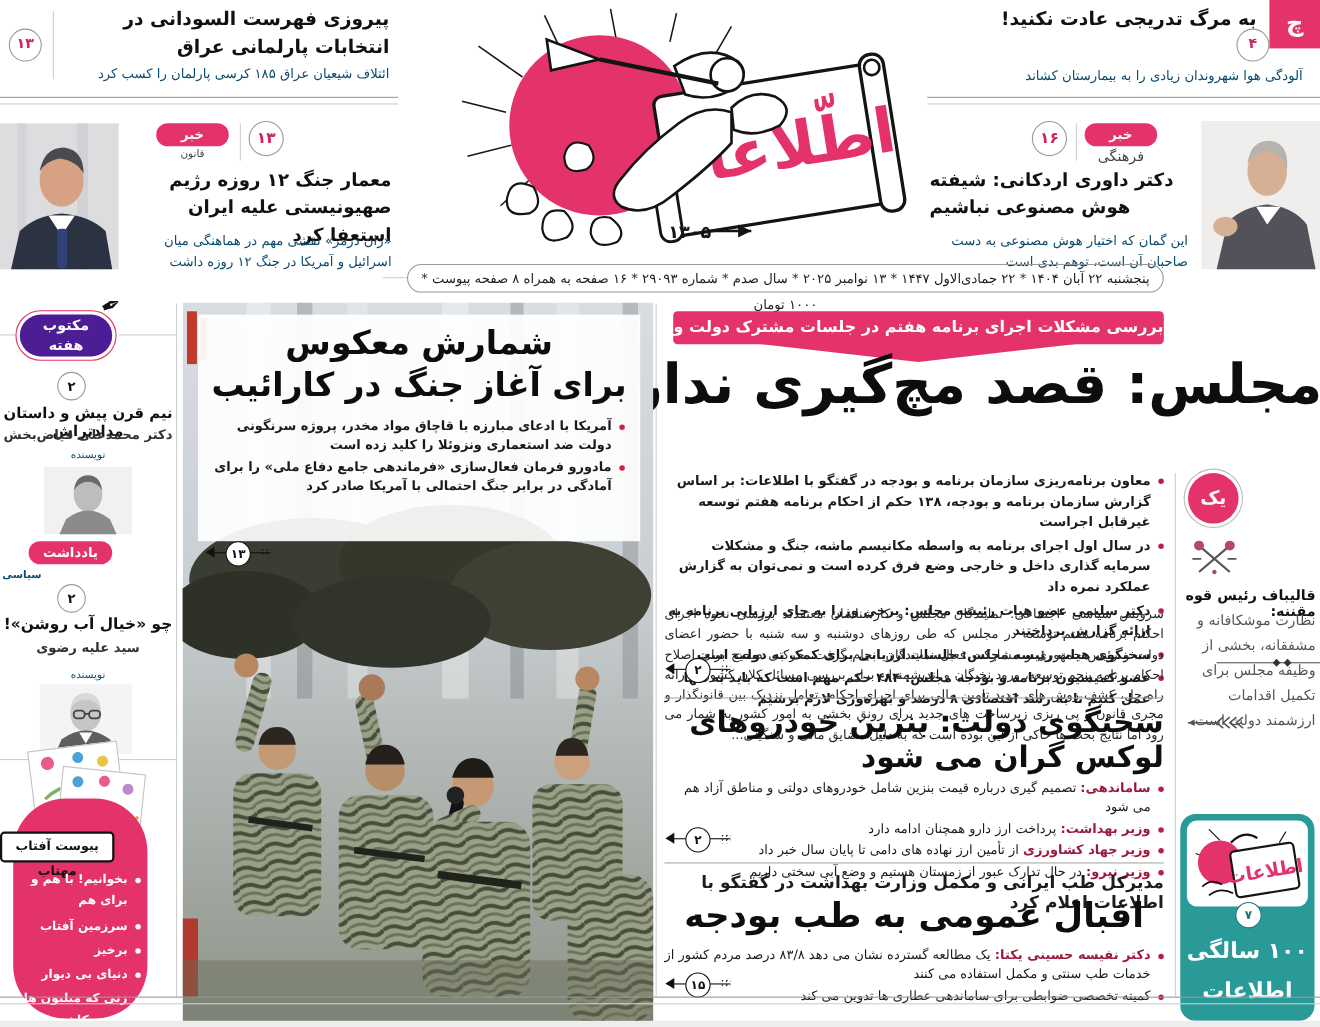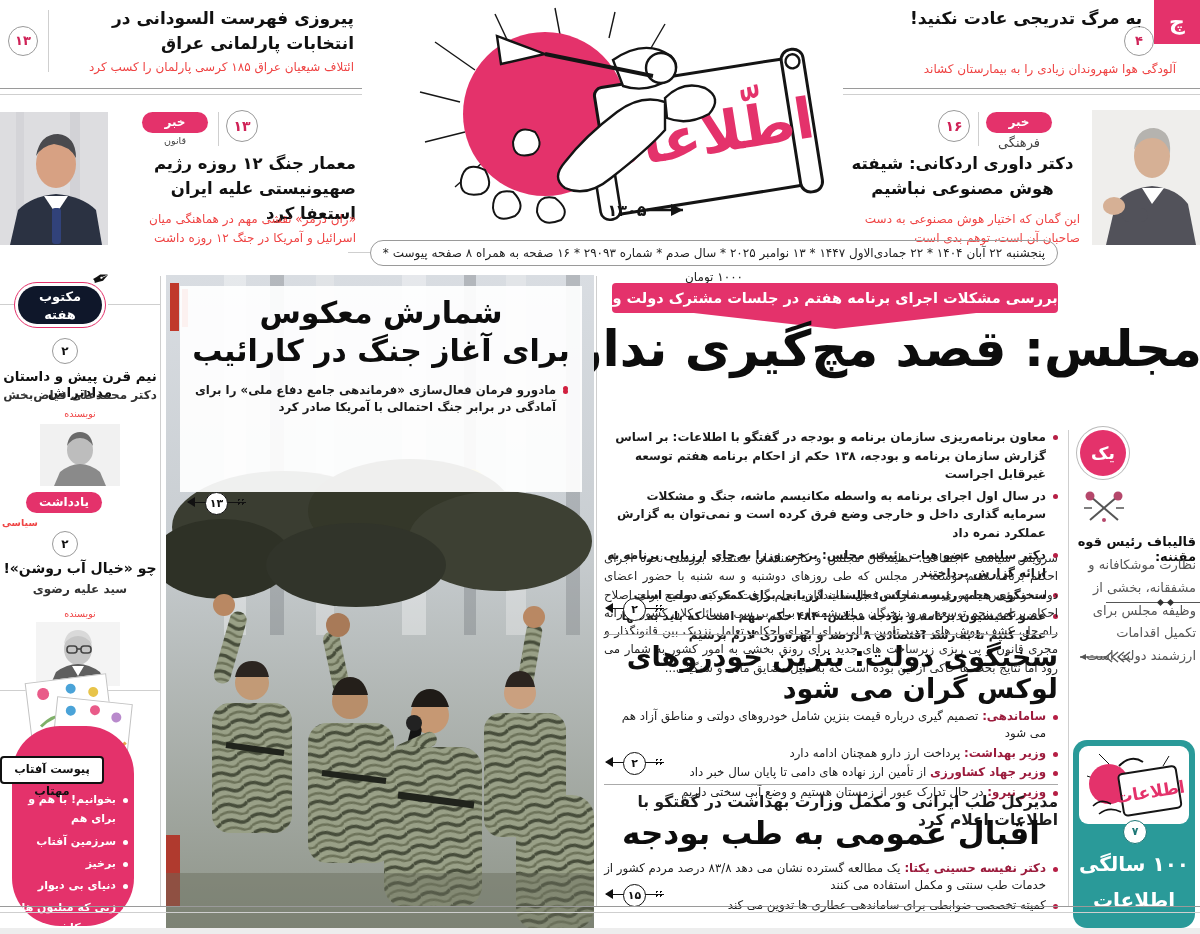--- a/index.html
+++ b/index.html
@@ -1,20 +1,20 @@
 <!DOCTYPE html>
 <html lang="fa" dir="rtl"><head>
 <meta charset="utf-8">
 <style>
   html,body{margin:0;padding:0;background:#fff;}
   .page{position:relative;width:1200px;height:934px;background:#fff;overflow:hidden;
         font-family:"DejaVu Sans", sans-serif;color:#141414;direction:rtl;}
   .abs{position:absolute;}
   .hl{font-weight:700;color:#111;}
-  .gray{color:#ef4444;}
+  .gray{color:#0c4a6e;}
   .pill{background:#e4326b;color:#fff;border-radius:11px;text-align:center;
         font-weight:700;font-size:12px;line-height:20px;height:21px;}
   .circle-num{border:1px solid #9a9a9a;border-radius:50%;background:#fff;text-align:center;
         font-weight:700;color:#cf2257;}
   .vline{border-right:1px solid #cfcfcf;width:0;}
   .hline{border-top:1px solid #9a9a9a;height:0;}
   .hline2{border-top:1px solid #cfcfcf;height:0;}
   
   .jump{width:58px;height:22px;}
   .jump .jl{position:absolute;left:0;right:0;top:10px;border-top:1.6px solid #111;}
@@ -39,21 +39,21 @@
   <div class="abs vline" style="left:48px;top:10px;height:62px;"></div>
   <div class="abs hl" style="left:58px;top:6px;width:296px;font-size:17px;line-height:1.45;text-align:right;">پیروزی فهرست السودانی در انتخابات پارلمانی عراق</div>
   <div class="abs gray" style="left:58px;top:60px;width:296px;font-size:12px;text-align:right;">ائتلاف شیعیان عراق ۱۸۵ کرسی پارلمان را کسب کرد</div>
   <div class="abs hline" style="left:0;top:88px;width:362px;"></div>
   <div class="abs hline2" style="left:0;top:94px;width:362px;"></div>
 
   <div class="abs" style="left:1154px;top:0;width:46px;height:44px;background:#e4326b;color:#fff;
        font-size:22px;font-weight:700;text-align:center;line-height:44px;">چ</div>
   <div class="abs circle-num" style="left:1124px;top:26px;width:28px;height:28px;font-size:13px;line-height:28px;">۴</div>
   <div class="abs hl" style="left:880px;top:6px;width:268px;font-size:17px;line-height:1.45;text-align:left;padding-left:30px;box-sizing:border-box;">به مرگ تدریجی عادت نکنید!</div>
-  <div class="abs gray" style="left:908px;top:62px;width:268px;font-size:12px;text-align:right;">آلودگی هوا شهروندان زیادی را به بیمارستان کشاند</div>
+  <div class="abs gray" style="left:932px;top:62px;width:268px;font-size:12px;text-align:left;">آلودگی هوا شهروندان زیادی را به بیمارستان کشاند</div>
   <div class="abs hline" style="left:843px;top:88px;width:357px;"></div>
   <div class="abs hline2" style="left:843px;top:94px;width:357px;"></div>
 
   <div class="abs" style="left:365px;top:2px;width:475px;height:236px;">
     <svg width="475" height="236" viewBox="0 0 475 236">
       <g stroke="#161616" stroke-width="1.4">
         <line x1="70" y1="40" x2="110" y2="68"></line>
           <line x1="55" y1="90" x2="95" y2="100"></line>
         <line x1="60" y1="140" x2="100" y2="130"></line>
           <line x1="90" y1="185" x2="118" y2="160"></line>
@@ -121,21 +121,21 @@
       <path d="M14 135 L24 92 Q38 78 60 76 Q84 78 96 94 L104 135 Z" fill="#52525a"></path>
       <path d="M50 78 L60 94 L72 78 Z" fill="#fff"></path>
       <ellipse cx="22" cy="96" rx="11" ry="9" fill="#d6b095"></ellipse>
       <rect x="30" y="98" width="26" height="14" rx="7" fill="#52525a"></rect>
     </svg>
   </div>
   <div class="abs pill" style="left:986px;top:112px;width:66px;">خبر</div>
   <div class="abs" style="left:986px;top:135px;width:66px;font-size:13px;text-align:center;color:#444;">فرهنگی</div>
   <div class="abs vline" style="left:978px;top:112px;height:34px;"></div>
   <div class="abs circle-num" style="left:938px;top:110px;width:30px;height:30px;font-size:14px;line-height:30px;">۱۶</div>
-  <div class="abs hl" style="left:845px;top:152px;width:235px;font-size:16.5px;line-height:1.5;text-align:center;">دکتر داوری اردکانی: شیفته هوش مصنوعی نباشیم</div>
+  <div class="abs hl" style="left:845px;top:152px;width:235px;font-size:16.5px;line-height:1.5;text-align:left;">دکتر داوری اردکانی: شیفته هوش مصنوعی نباشیم</div>
   <div class="abs gray" style="left:845px;top:210px;width:235px;font-size:12px;line-height:1.6;text-align:right;">این گمان که اختیار هوش مصنوعی به دست صاحبان آن است، توهم بدی است</div>
 
   <div class="abs hline2" style="left:348px;top:252px;width:22px;"></div>
   <div class="abs" style="left:370px;top:240px;width:686px;height:24px;border:1px solid #9a9a9a;border-radius:13px;
        font-size:12px;text-align:center;line-height:24px;color:#222;">پنجشنبه ۲۲ آبان ۱۴۰۴ * ۲۲ جمادی‌الاول ۱۴۴۷ * ۱۳ نوامبر ۲۰۲۵ * سال صدم * شماره ۲۹۰۹۳ * ۱۶ صفحه به همراه ۸ صفحه پیوست * ۱۰۰۰ تومان</div>
 
   <div class="abs vline" style="left:160px;top:276px;height:630px;"></div>
   <div class="abs vline" style="left:596px;top:276px;height:630px;"></div>
   <div class="abs vline" style="left:1068px;top:430px;height:476px;"></div>
 
@@ -270,35 +270,35 @@
       <rect x="0" y="598" width="428" height="57" fill="#686d5c" opacity="0.45"></rect>
     </svg>
   </div>
 
   <div class="abs" style="left:180px;top:286px;width:402px;height:206px;background:rgba(255,255,255,0.92);">
     <div style="font-size:30px;font-weight:800;text-align:center;line-height:1.28;margin-top:8px;color:#0d0d0d;">
       <div>شمارش معکوس</div>
       <div>برای آغاز جنگ در کارائیب</div>
     </div>
     <div style="font-size:11.8px;font-weight:700;line-height:1.45;text-align:right;padding:8px 14px 0 10px;color:#1a1a1a;">
-      <div class="b-item"><span class="dot" style="background:#d1203f;"></span></div>
+      <div class="b-item"><span class="dot" style="background:#d1203f;"></span><span>آمریکا با ادعای مبارزه با قاچاق مواد مخدر، پروژه سرنگونی دولت ضد استعماری ونزوئلا را کلید زده است</span></div>
       <div class="b-item"><span class="dot" style="background:#d1203f;"></span><span>مادورو فرمان فعال‌سازی «فرماندهی جامع دفاع ملی» را برای آمادگی در برابر جنگ احتمالی با آمریکا صادر کرد</span></div>
     </div>
   </div>
   <div class="abs jump" style="left:188px;top:492px;">
     <span class="jl"></span>
       <span class="ja"></span>
     <span class="jn">۱۳</span>
     <span class="jf"></span>
   </div>
 
   <div class="abs hline2" style="left:0;top:304px;width:14px;"></div>
   <div class="abs hline2" style="left:108px;top:304px;width:52px;"></div>
   <div class="abs" style="left:14px;top:282px;width:92px;height:46px;border:1.5px solid #e4326b;border-radius:24px;padding:3px;box-sizing:border-box;">
-    <div style="background:#0f172a;border-radius:19px;height:100%;color:#fff;text-align:center;font-weight:700;font-size:13px;line-height:1.4;padding-top:2px;box-sizing:border-box;">
+    <div style="background:#4c1d95;border-radius:19px;height:100%;color:#fff;text-align:center;font-weight:700;font-size:13px;line-height:1.4;padding-top:2px;box-sizing:border-box;">
       <span>مکتوب</span><br>
       <span>هفته</span>
     </div>
   </div>
   <div class="abs" style="left:92px;top:266px;font-size:22px;color:#111;transform:rotate(-24deg);">✒</div>
 
   <div class="abs circle-num" style="left:52px;top:338px;width:24px;height:24px;font-size:12px;line-height:24px;color:#111;">۲</div>
   <div class="abs hl" style="left:2px;top:368px;width:156px;font-size:13.5px;text-align:center;">نیم قرن پیش و داستان مدادتراش</div>
   <div class="abs" style="left:2px;top:388px;width:156px;font-size:12px;font-weight:700;text-align:center;color:#333;">دکتر محمدعلی فیاض‌بخش</div>
   <div class="abs gray" style="left:2px;top:408px;width:156px;font-size:9.5px;text-align:center;">نویسنده</div>

